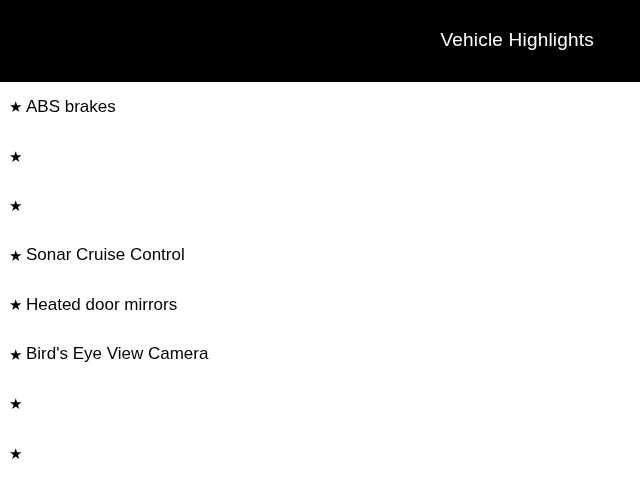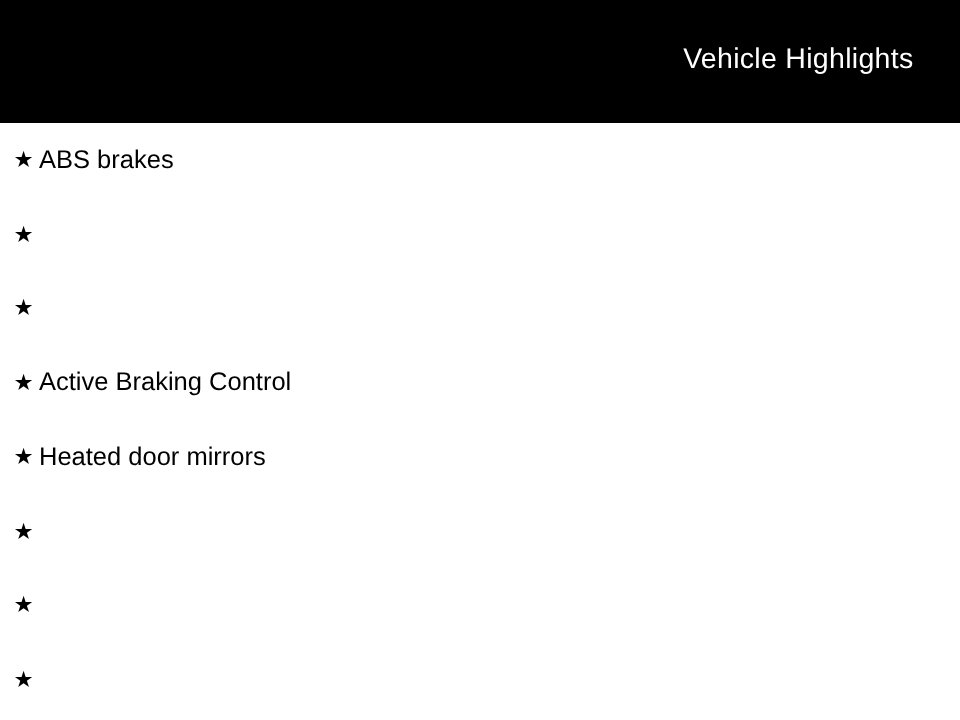--- a/index.html
+++ b/index.html
@@ -21,21 +21,21 @@
   }
   .header-bar {
     position: relative;
     width: 640px;
     height: 82px;
     background: #000000;
     box-sizing: border-box;
   }
   .header-title {
     position: absolute;
-    right: 31px;
+    right: 46px;
     top: 29px;
     color: #ffffff;
     font-size: 19px;
     line-height: 22px;
     letter-spacing: 0.2px;
     white-space: nowrap;
   }
   .highlights-list {
     list-style: none;
     margin: 0;
@@ -80,28 +80,29 @@
       <span class="item-label">ABS brakes</span>
     </li>
     <li class="highlight-item">
       <span class="bullet-star">★</span>
     </li>
     <li class="highlight-item">
       <span class="bullet-star">★</span>
     </li>
     <li class="highlight-item">
       <span class="bullet-star">★</span>
-      <span class="item-label">Active Braking Control</span>
+      <span class="item-label">Sonar Cruise Control</span>
     </li>
     <li class="highlight-item">
       <span class="bullet-star">★</span>
       <span class="item-label">Heated door mirrors</span>
     </li>
     <li class="highlight-item">
       <span class="bullet-star">★</span>
+      <span class="item-label">Bird's Eye View Camera</span>
     </li>
     <li class="highlight-item">
       <span class="bullet-star">★</span>
     </li>
     <li class="highlight-item">
       <span class="bullet-star">★</span>
     </li>
   </ul>
 
 </div>

